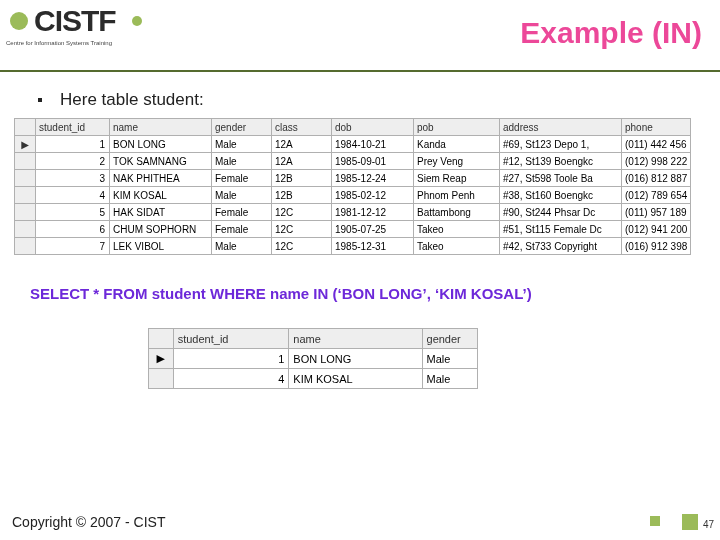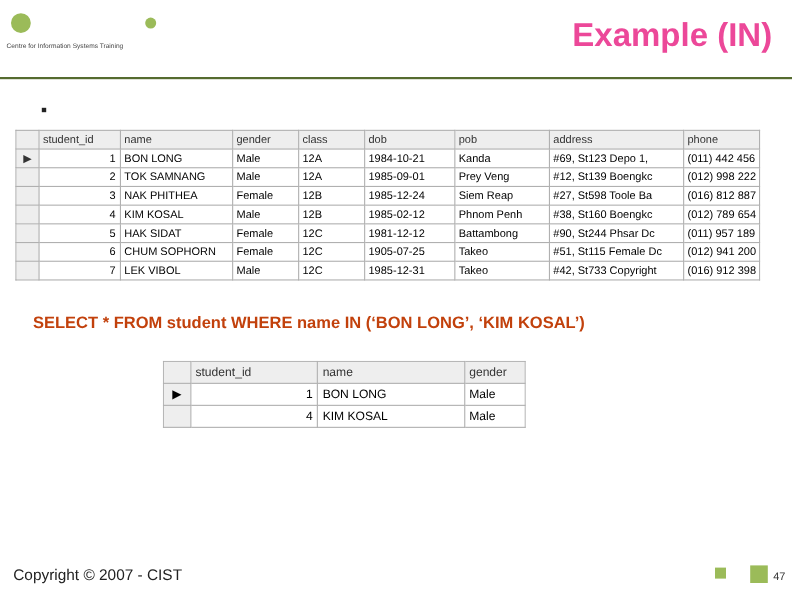--- a/index.html
+++ b/index.html
@@ -100,21 +100,21 @@
   .tbl1-col-dob { width: 82px; }
   .tbl1-col-pob { width: 86px; }
   .tbl1-col-address { width: 122px; }
   .tbl1-col-phone { width: 64px; }
 
   .sql-line {
     font-family: Verdana, sans-serif;
     font-size: 15px;
     font-weight: bold;
     margin: 30px 0 0 -8px;
-    color: #c2410c;
+    color: #6d28d9;
   }
 
   .tbl2-wrap {
     margin-top: 26px;
     margin-left: 110px;
   }
   table.data2 {
     border-collapse: collapse;
     font-family: Tahoma, Arial, sans-serif;
     font-size: 11px;
@@ -169,29 +169,30 @@
     font-family: Verdana, sans-serif;
     width: 18px; text-align: right;
   }
 </style>
 </head>
 <body>
 
 <div class="header">
   <div class="logo">
     <div class="logo-dot" style="left:4px; top:8px;"></div>
+    <span class="logo-text-main">CISTF</span>
     <div class="logo-dot" style="left:126px; top:12px; width:10px; height:10px;"></div>
     <span class="logo-sub">Centre for Information Systems Training</span>
   </div>
   <div class="slide-title">Example (IN)</div>
 </div>
 
 <div class="content">
   <div class="bullet-line">
-    <span class="bullet-dot"></span>
+    <span class="bullet-dot"></span><span>Here table student:</span>
   </div>
 
   <table class="data">
     <colgroup>
       <col class="tbl1-col-selector">
         <col class="tbl1-col-id">
         <col class="tbl1-col-name">
         <col class="tbl1-col-gender">
         <col class="tbl1-col-class">
         <col class="tbl1-col-dob">

